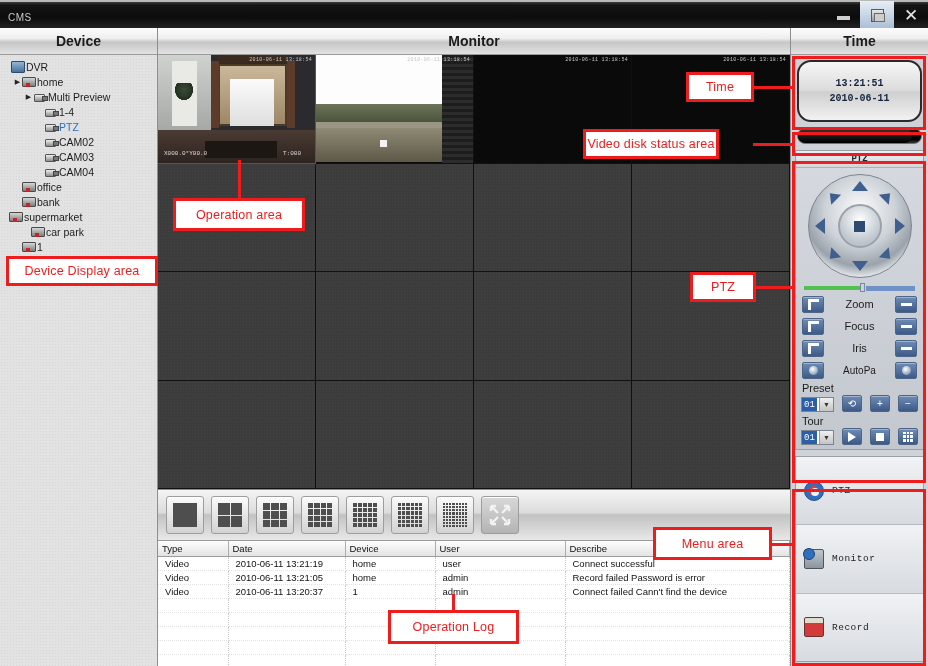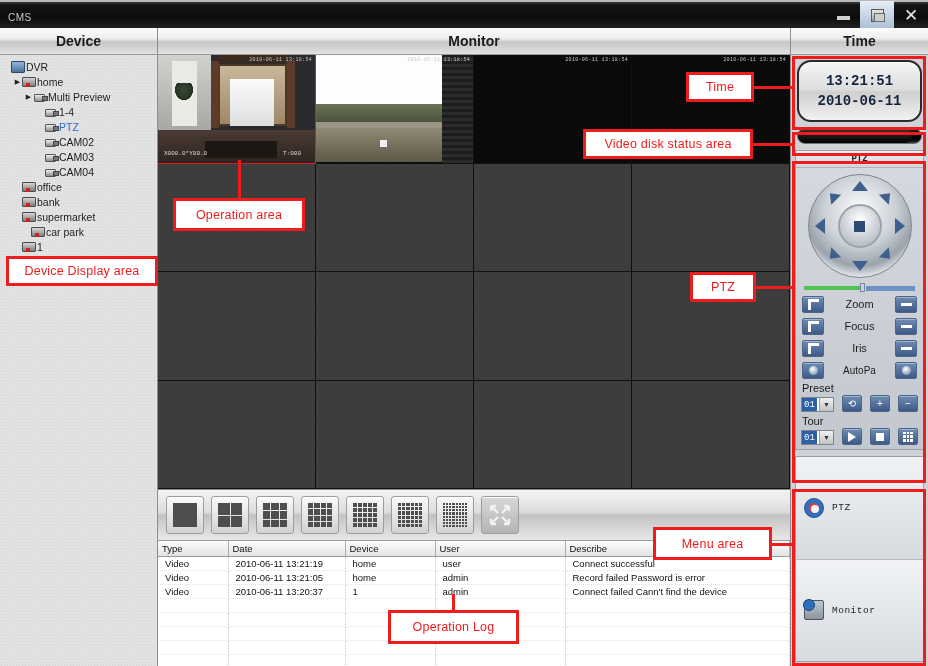--- a/index.html
+++ b/index.html
@@ -174,21 +174,21 @@
   #right-col {
     position: absolute; left: 790px; top: 28px; width: 138px; height: 638px;
     background: #cfd3d8; border-left: 1px solid #8e8e8e;
     display:flex; flex-direction: column;
   }
   #time-box {
     margin: 5px 6px 0 6px; height: 62px; border-radius: 14px;
     border: 2px solid #2a2a2a;
     background: linear-gradient(to bottom,#f6f6f6 0%, #dcdcdc 48%, #cfcfcf 52%, #f2f2f2 100%);
     display:flex; flex-direction:column; align-items:center; justify-content:center;
-    font-family:"Liberation Mono", monospace; color:#14253f; font-weight:bold; font-size:14px; gap:4px;
+    font-family:"Liberation Mono", monospace; color:#14253f; font-weight:bold; font-size:10px; gap:4px;
   }
   #disk-bar {
     margin: 6px 6px 0 6px; height: 16px; border-radius: 8px;
     background: linear-gradient(to bottom,#2a2a2a,#000 40%,#000 75%,#3a3a3a);
     border: 1px solid #6d7176; position: relative; overflow:hidden;
   }
   #disk-fill { position:absolute; left:0; top:0; height:100%; width: 93%; border-radius:8px;
     background: linear-gradient(to bottom,#333,#000); }
 
   #ptz-panel {
@@ -366,21 +366,21 @@
       <div class="tnode" style="padding-left: 13px;">
         <span class="arrow"></span>
         <span class="ico ico-site"></span>
         <span class="lbl">office</span>
       </div>
       <div class="tnode" style="padding-left: 13px;">
         <span class="arrow"></span>
         <span class="ico ico-site"></span>
         <span class="lbl">bank</span>
       </div>
-      <div class="tnode" style="padding-left: 13px;">
+      <div class="tnode" style="">
         <span class="arrow"></span>
         <span class="ico ico-site"></span>
         <span class="lbl">supermarket</span>
       </div>
       <div class="tnode" style="padding-left: 22px;">
         <span class="arrow"></span>
         <span class="ico ico-site"></span>
         <span class="lbl">car park</span>
       </div>
       <div class="tnode" style="padding-left: 13px;">
@@ -820,28 +820,32 @@
 
   <div id="menu-area">
       <div class="mitem">
         <span class="micon mi-ptz"></span>
         <span class="mlabel">PTZ</span>
       </div>
       <div class="mitem">
         <span class="micon mi-monitor"></span>
         <span class="mlabel">Monitor</span>
       </div>
+      <div class="mitem">
+        <span class="micon mi-record"></span>
+        <span class="mlabel">Record</span>
+      </div>
     </div>
 </div>
 
 <div id="anno-layer">
     <div class="anno" style="left: 6px; top: 256px; width: 152px; height: 30px;">Device Display area</div>
     <div class="anno" style="left: 173px; top: 198px; width: 132px; height: 33px;">Operation area</div>
     <div class="anno" style="left: 686px; top: 72px; width: 68px; height: 30px;">Time</div>
-    <div class="anno" style="left: 583px; top: 129px; width: 170px; height: 30px;">Video disk status area</div>
+    <div class="anno" style="left: 583px; top: 129px; width: 136px; height: 30px;">Video disk status area</div>
     <div class="anno" style="left: 690px; top: 272px; width: 66px; height: 30px;">PTZ</div>
     <div class="anno" style="left: 653px; top: 527px; width: 119px; height: 33px;">Menu area</div>
     <div class="anno" style="left: 388px; top: 610px; width: 131px; height: 34px;">Operation Log</div>
     <div class="anno-line" style="left: 238px; top: 160px; width: 3px; height: 40px;"></div>
     <div class="anno-line" style="left: 754px; top: 86px; width: 38px; height: 3px;"></div>
     <div class="anno-line" style="left: 753px; top: 143px; width: 40px; height: 3px;"></div>
     <div class="anno-line" style="left: 756px; top: 286px; width: 36px; height: 3px;"></div>
     <div class="anno-line" style="left: 772px; top: 543px; width: 22px; height: 3px;"></div>
     <div class="anno-line" style="left: 452px; top: 594px; width: 3px; height: 18px;"></div>
     <div class="hl-box" style="left: 792px; top: 56px; width: 134px; height: 74px;"></div>

